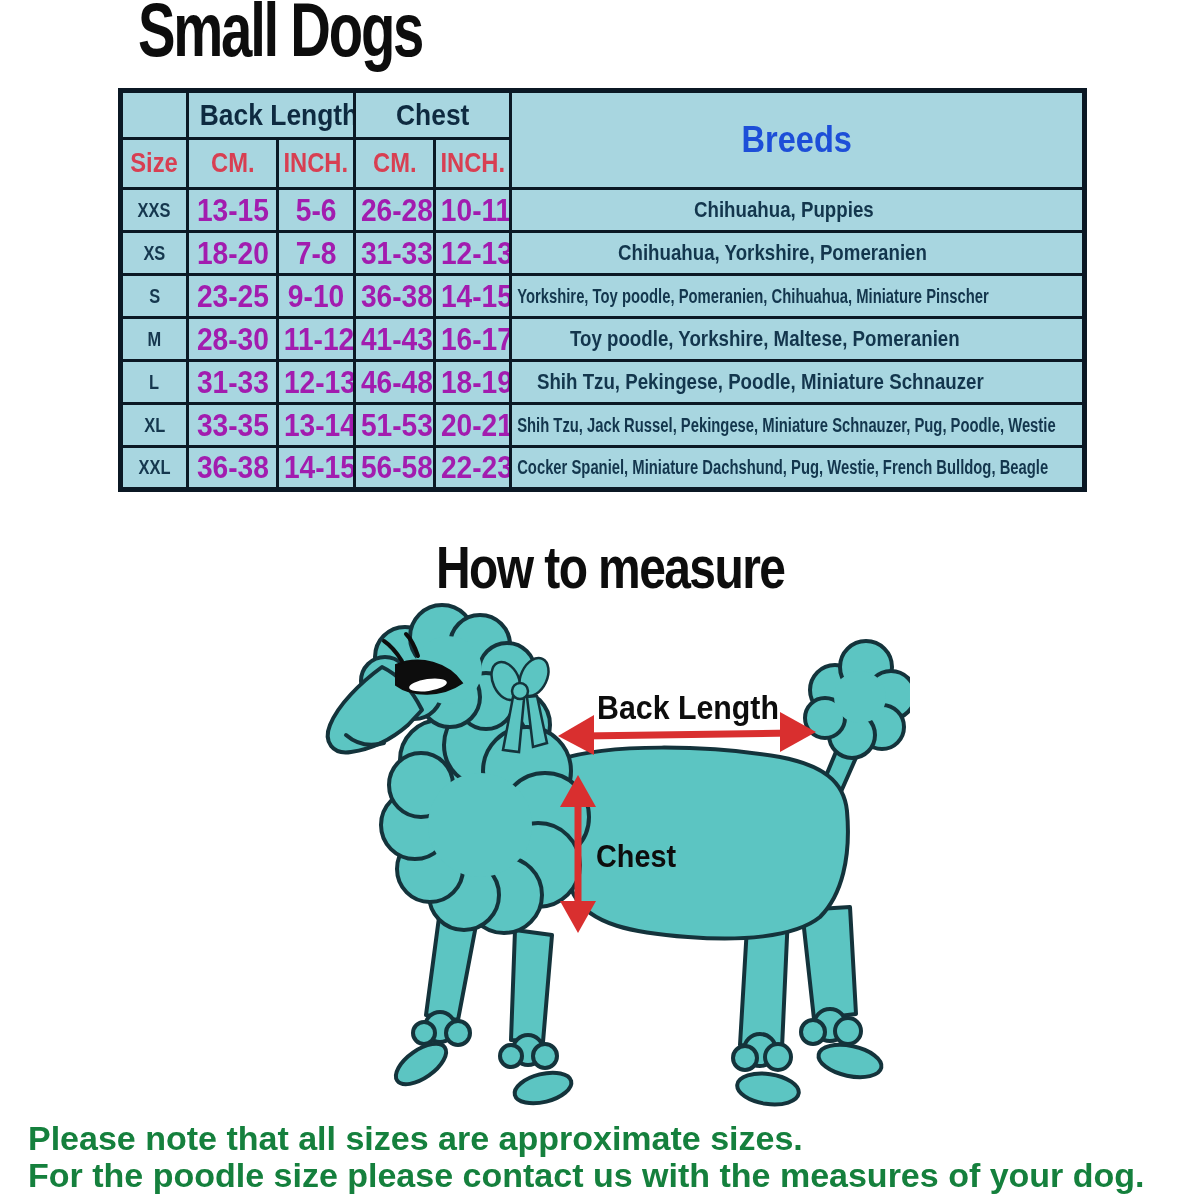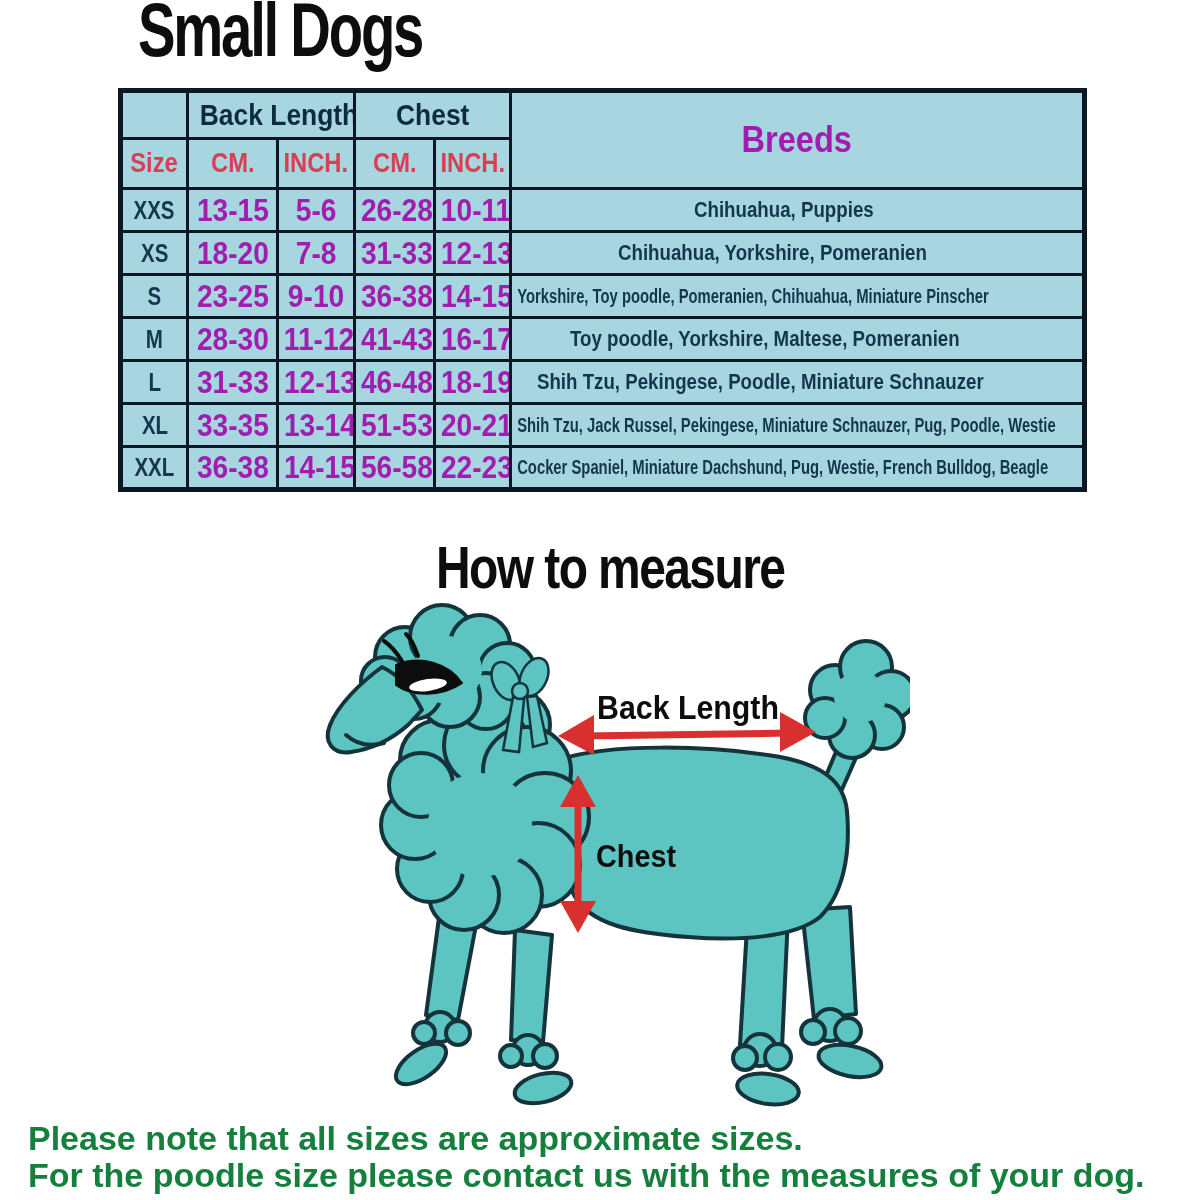--- a/index.html
+++ b/index.html
@@ -24,23 +24,23 @@
     border-collapse:collapse;table-layout:fixed;
     background:#a8d6e0;border:5px solid #0b1824;
   }
   table.size-table td,table.size-table th{
     border:3px solid #0b1824;padding:0;text-align:center;vertical-align:middle;
     overflow:hidden;
   }
   tr.hrow1{height:48px;} tr.hrow2{height:50px;} tr.drow{height:43px;}
   .cond{display:inline-block;transform:scaleX(0.88);white-space:nowrap;}
   th .grp{font-size:30px;font-weight:bold;color:#0e2a40;}
-  th.breeds-h{font-size:37px;font-weight:bold;color:#a21caf;border-left-width:4px;}
+  th.breeds-h{font-size:37px;font-weight:bold;color:#1d4ed8;border-left-width:4px;}
   .red-lbl{font-size:27px;font-weight:bold;color:#d83f52;}
-  td.size-cell{font-size:25px;font-weight:bold;color:#15374e;}
+  td.size-cell{font-size:20px;font-weight:bold;color:#15374e;}
   td.size-cell .cond{transform:scaleX(0.82);}
   td.num-cell{font-size:32px;font-weight:bold;color:#a21caf;}
   td.breeds-cell{
     text-align:left;border-left-width:4px;color:#13364d;font-weight:bold;
   }
   td.breeds-cell .btxt{
     display:inline-block;white-space:nowrap;transform:scaleX(0.85);
     transform-origin:0 50%;font-size:22px;padding-left:7px;
   }
   td.breeds-cell .btxt.xlong{font-size:20px;transform:scaleX(0.74);}

